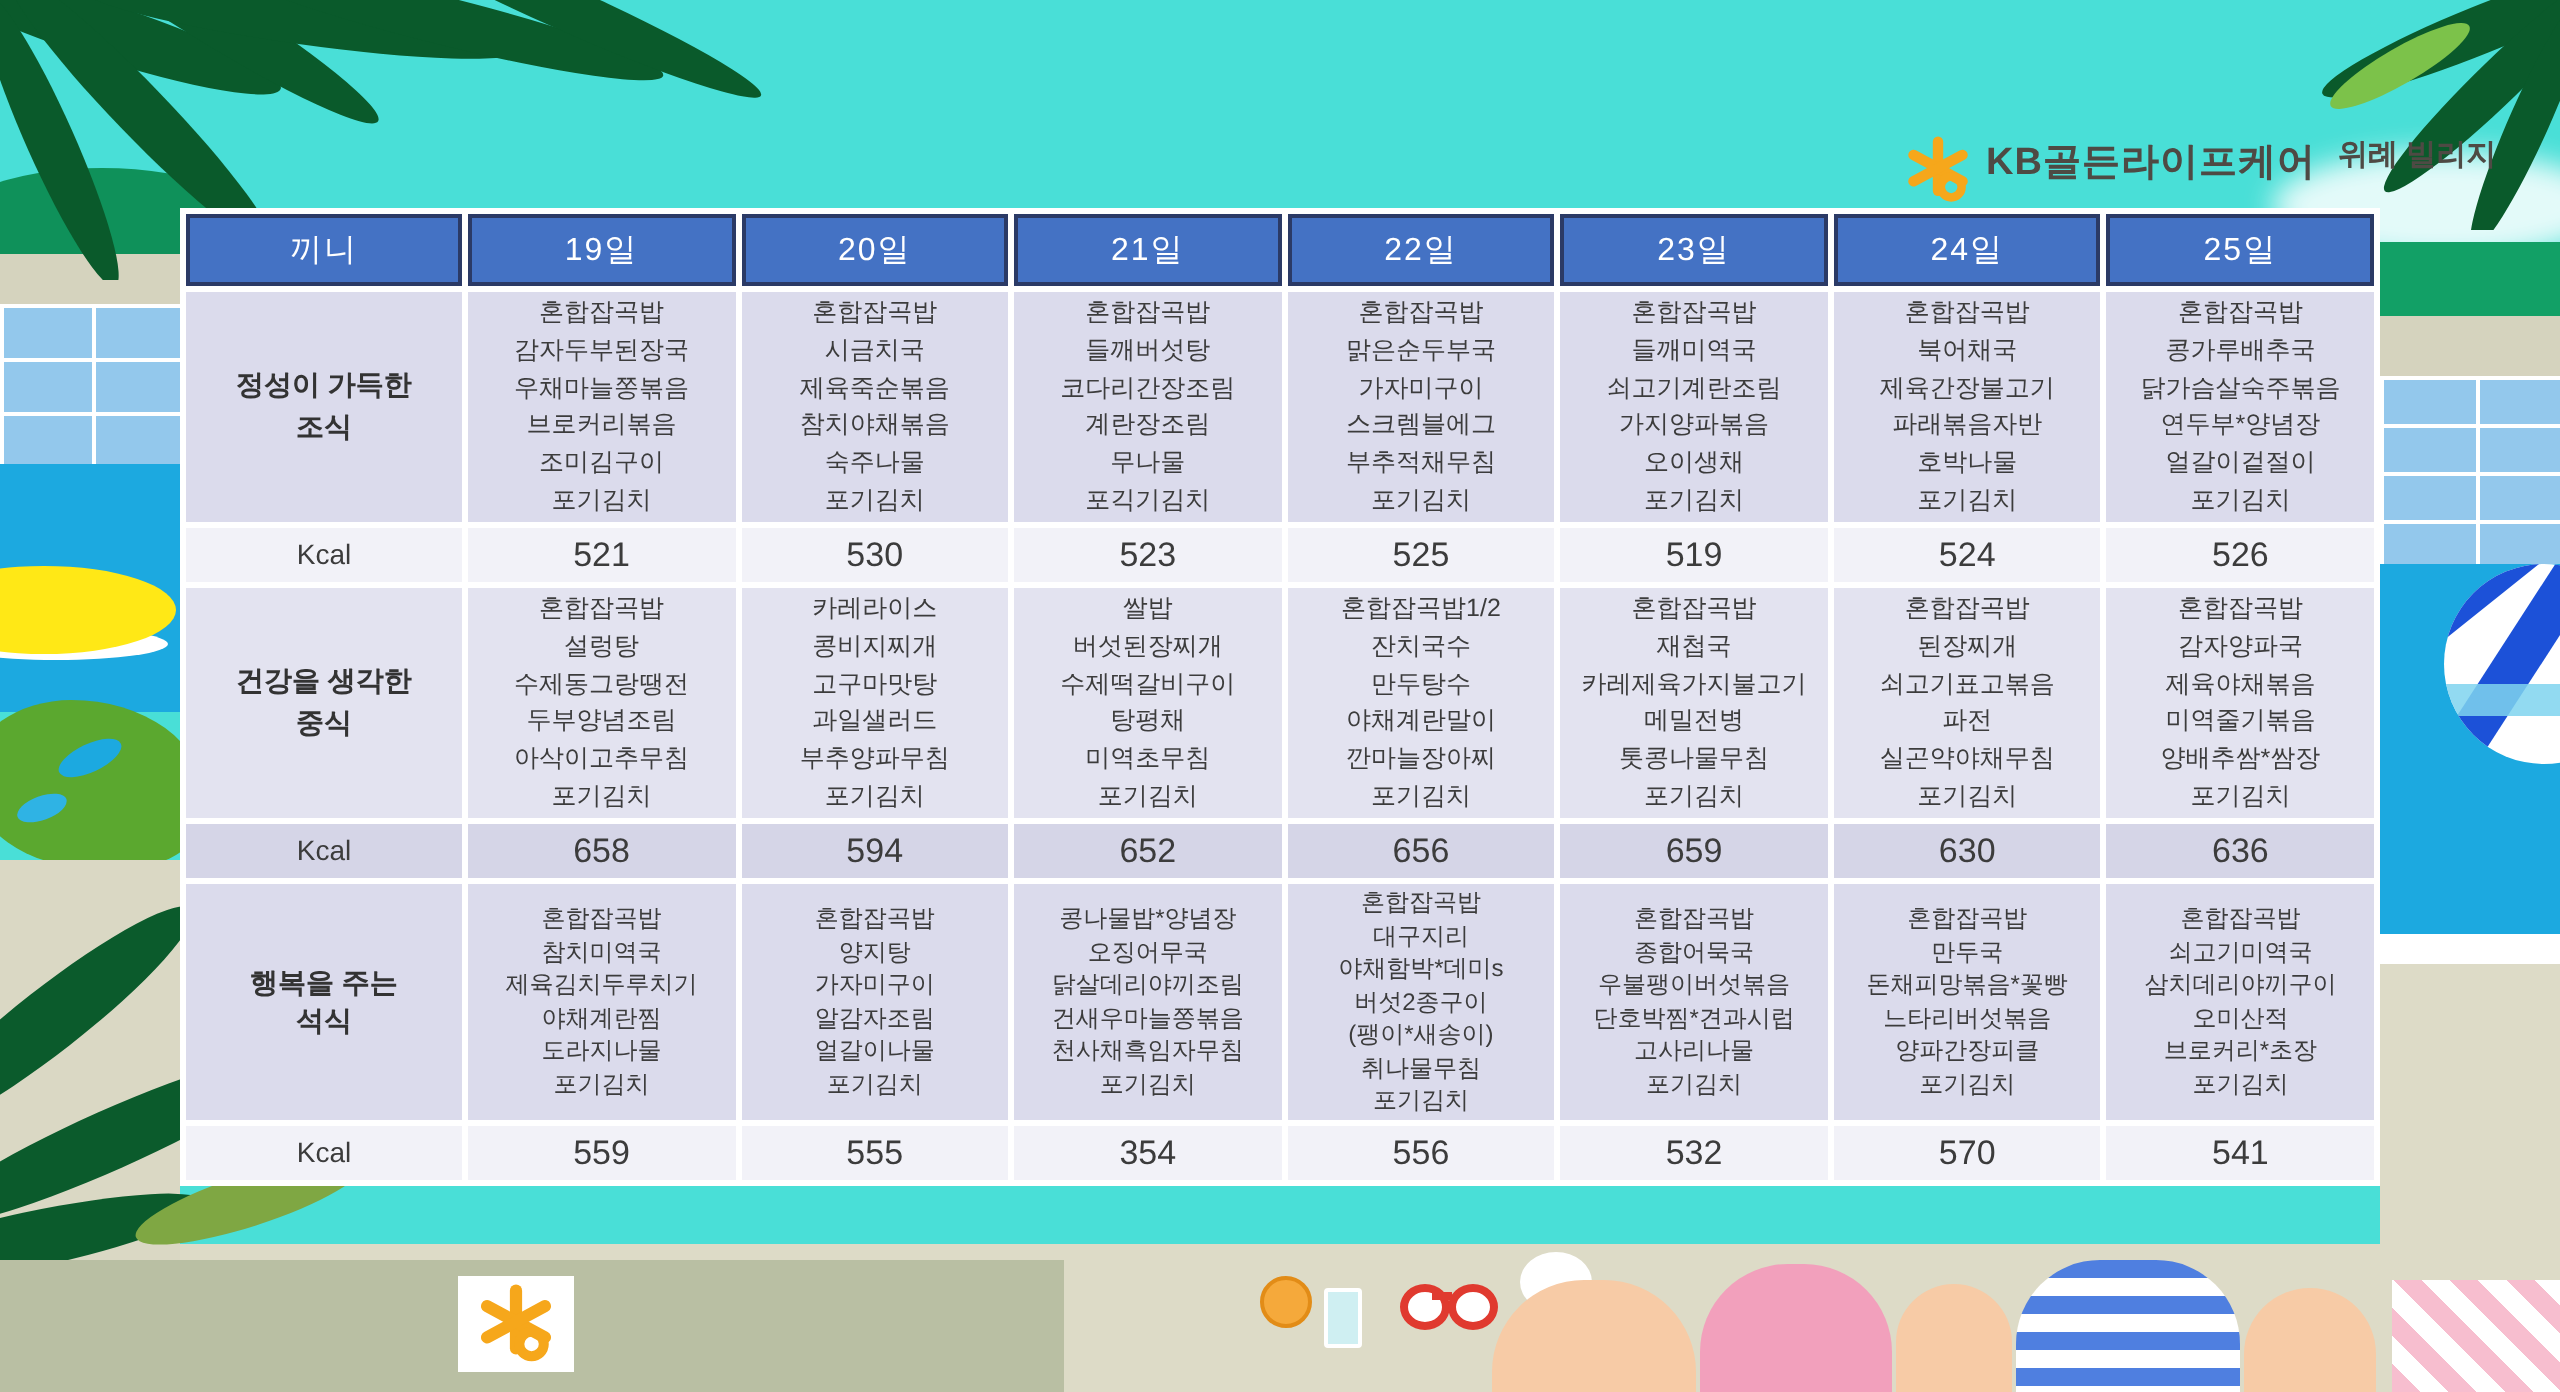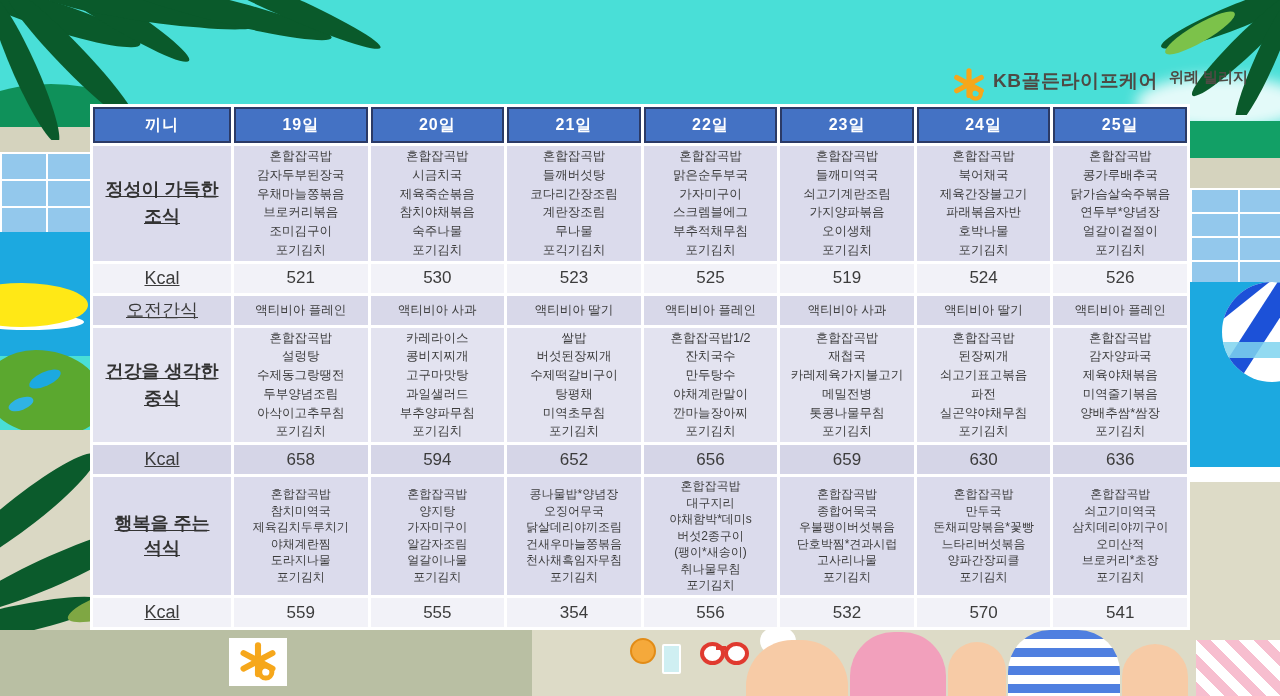--- a/index.html
+++ b/index.html
@@ -55,25 +55,25 @@
   .logo-top .nm{font-size:19px;font-weight:800;color:#4E4A44;letter-spacing:.5px;}
   .logo-top .st{font-size:15px;font-weight:700;color:#4E4A44;margin-left:4px;}
   .logo-bottom{left:100px;top:638px;display:flex;align-items:center;gap:12px;z-index:7;flex-direction:column;}
   .logo-bottom .box{width:58px;height:48px;background:#fff;display:flex;align-items:center;justify-content:center;}
   .logo-bottom .nm{font-size:22px;font-weight:800;color:#4E4A44;letter-spacing:.5px;}
 
   
   .menu-table{position:absolute;left:90px;top:104px;width:1100px;z-index:5;background:#fff;
               border-collapse:separate;border-spacing:3px;table-layout:fixed;}
   .menu-table col.c-label{width:138px;}
-  .menu-table th{background:#4472C4;color:#fff;font-size:16px;font-weight:700;
+  .menu-table th{background:#4472C4;color:#fff;font-size:16px;font-weight:400;
                  border:2px solid #2B3A66;height:30px;letter-spacing:1px;}
   .menu-table td{text-align:center;vertical-align:middle;color:#3C3C3C;
                  font-size:12.5px;line-height:1.5;white-space:pre-line;}
-  .menu-table td.lbl{font-size:18px;text-decoration:underline;}
+  .menu-table td.lbl{font-size:14px;}
   tr.rh-menu td.lbl, tr.rh-lunch td.lbl, tr.rh-dinner td.lbl{font-weight:700;color:#333;}
   tr.rh-menu{height:112px;}  tr.rh-lunch{height:94px;}  tr.rh-dinner{height:116px;}
   tr.rh-kcal{height:24px;}   tr.rh-snack{height:24px;}  tr.rh-pm{height:38px;}
   tr.rh-dinner td{font-size:12px;line-height:1.38;}
   tr.rh-kcal td{font-size:17px;}
   tr.bg-a td{background:#DBDBEC;}  
   tr.bg-b td{background:#F2F2F8;}  
   tr.bg-c td{background:#D8D8E9;}  
   tr.bg-d td{background:#E3E3F0;}  
   tr.bg-e td{background:#D5D5E7;}  
@@ -253,30 +253,20 @@
       <tr class="rh-kcal bg-b">
         <td class="lbl">Kcal</td>
         <td>521</td>
         <td>530</td>
         <td>523</td>
         <td>525</td>
         <td>519</td>
         <td>524</td>
         <td>526</td>
       </tr>
-      <tr class="rh-snack bg-c">
-        <td class="lbl">오전간식</td>
-        <td>액티비아 플레인</td>
-        <td>액티비아 사과</td>
-        <td>액티비아 딸기</td>
-        <td>액티비아 플레인</td>
-        <td>액티비아 사과</td>
-        <td>액티비아 딸기</td>
-        <td>액티비아 플레인</td>
-      </tr>
       <tr class="rh-lunch bg-d">
         <td class="lbl">건강을 생각한
 중식</td>
         <td>혼합잡곡밥
 설렁탕
 수제동그랑땡전
 두부양념조림
 아삭이고추무침
 포기김치</td>
         <td>카레라이스

